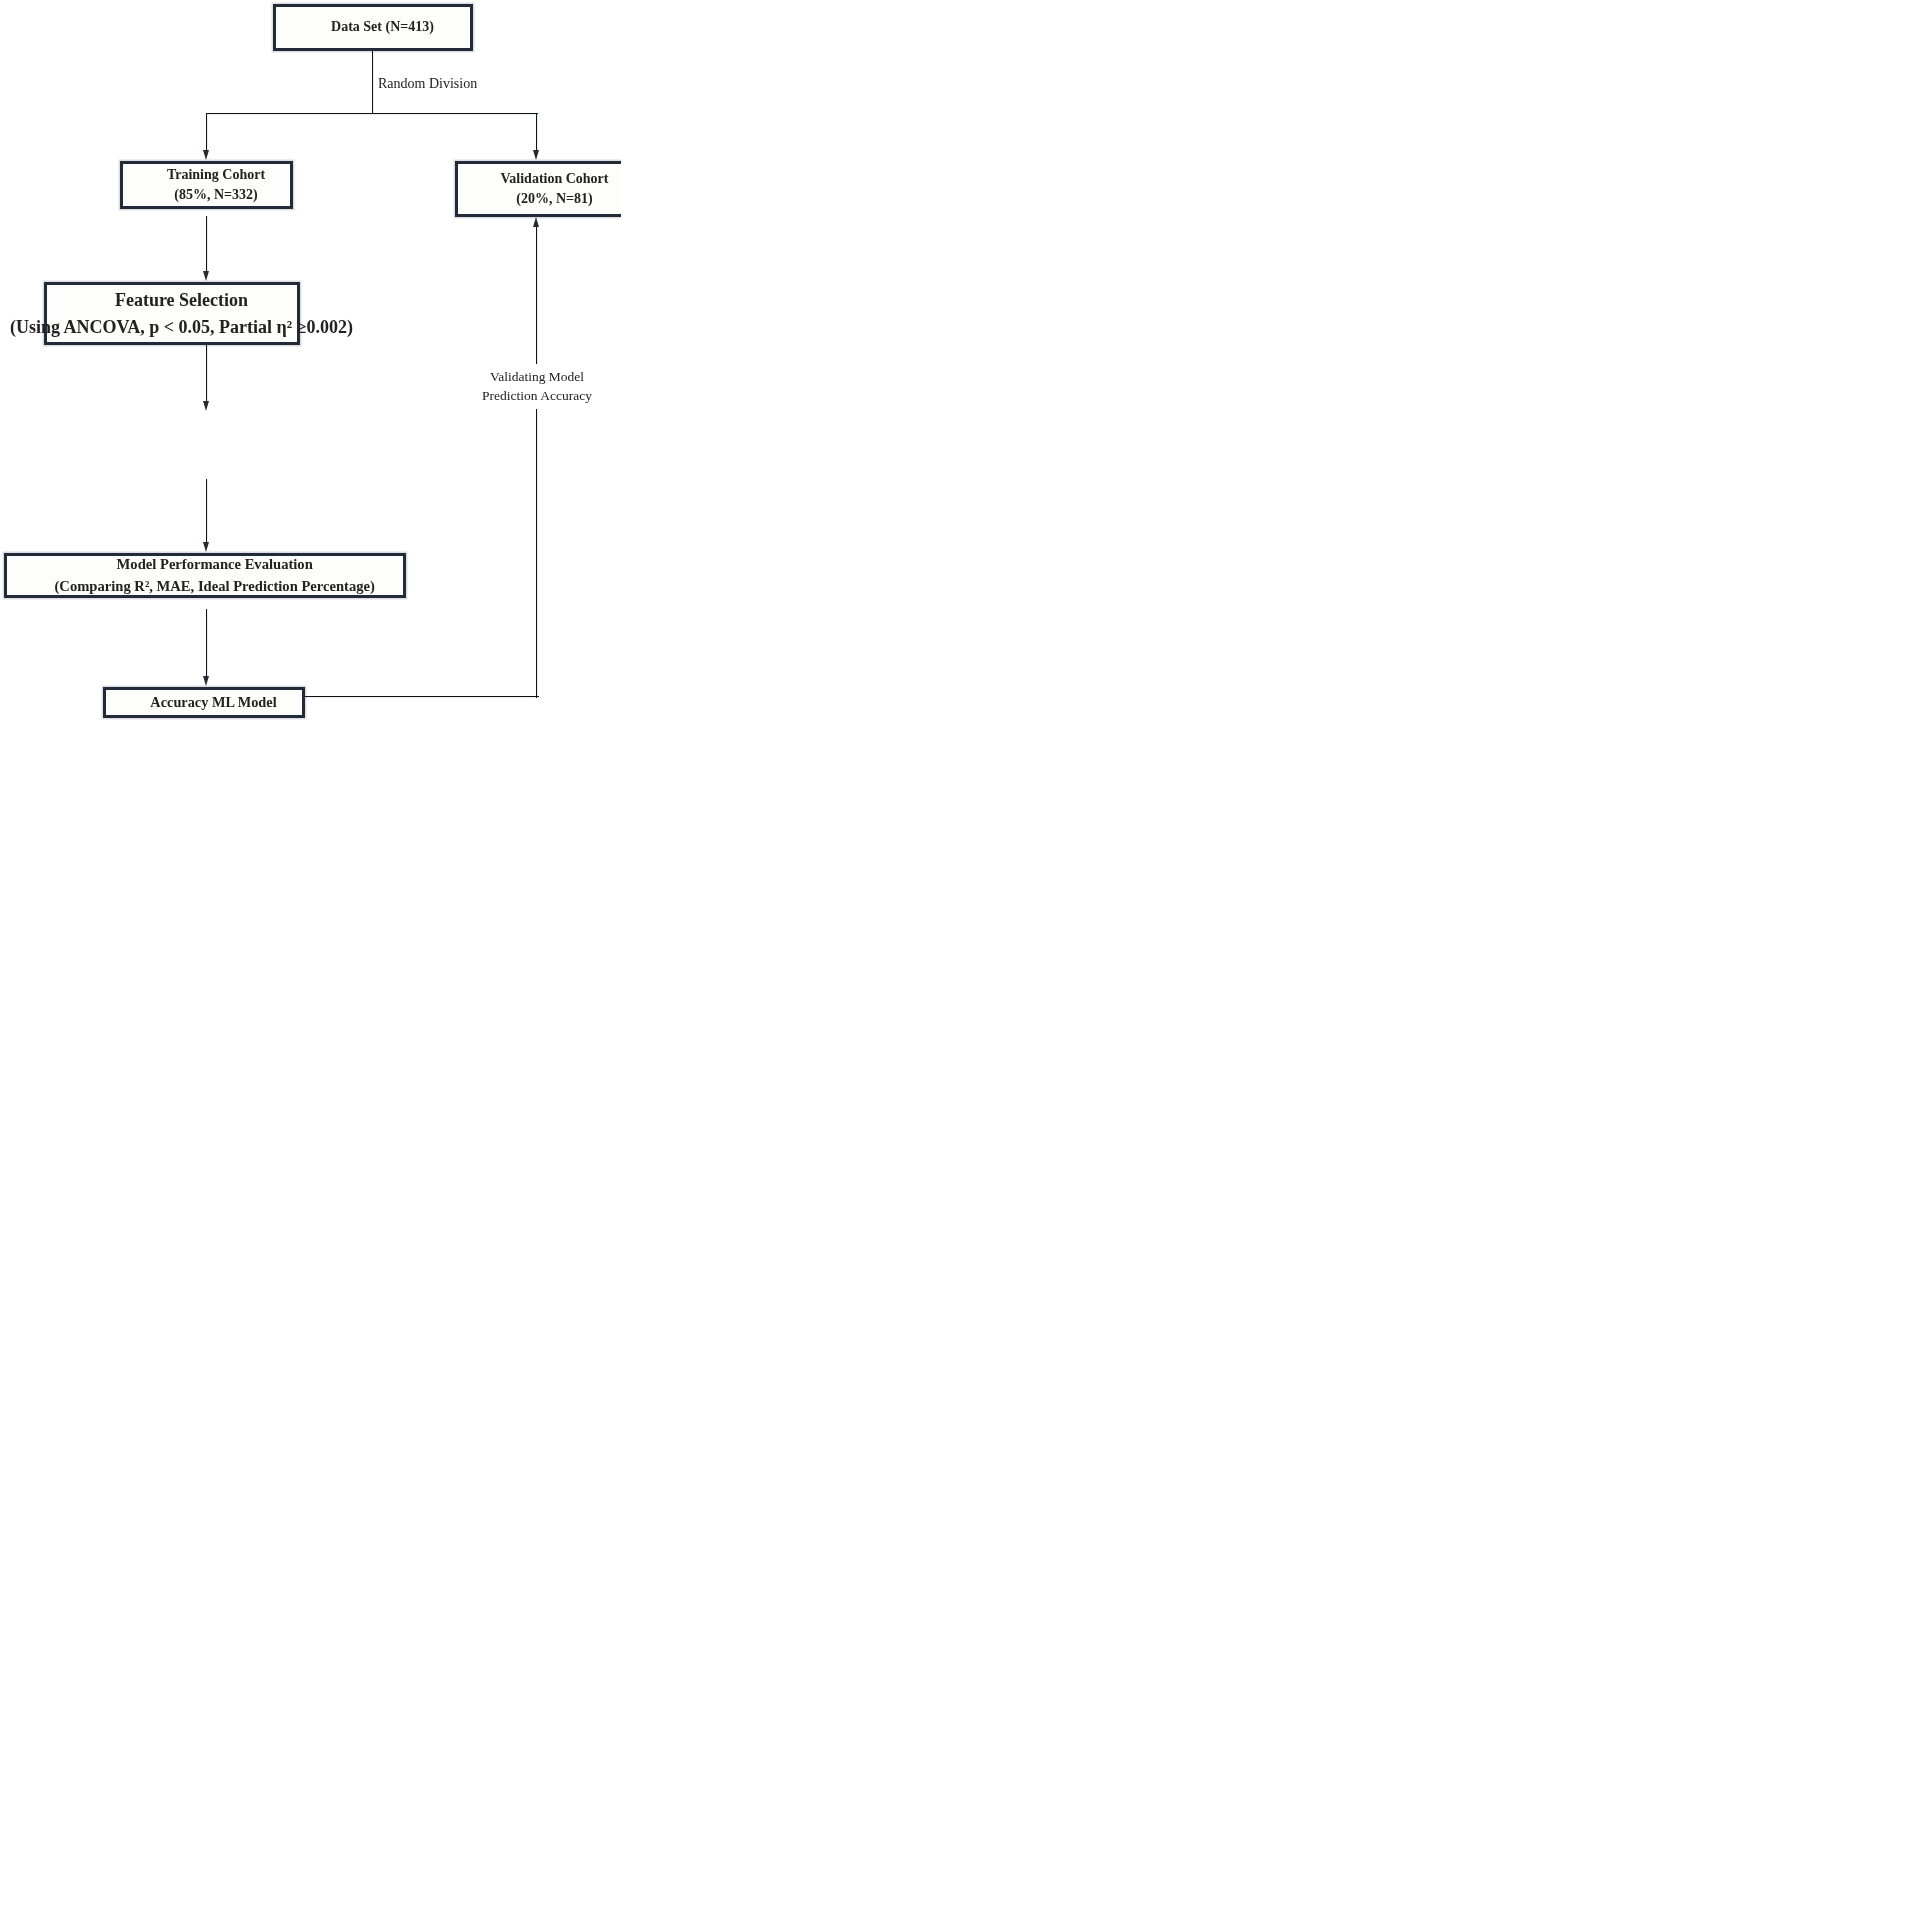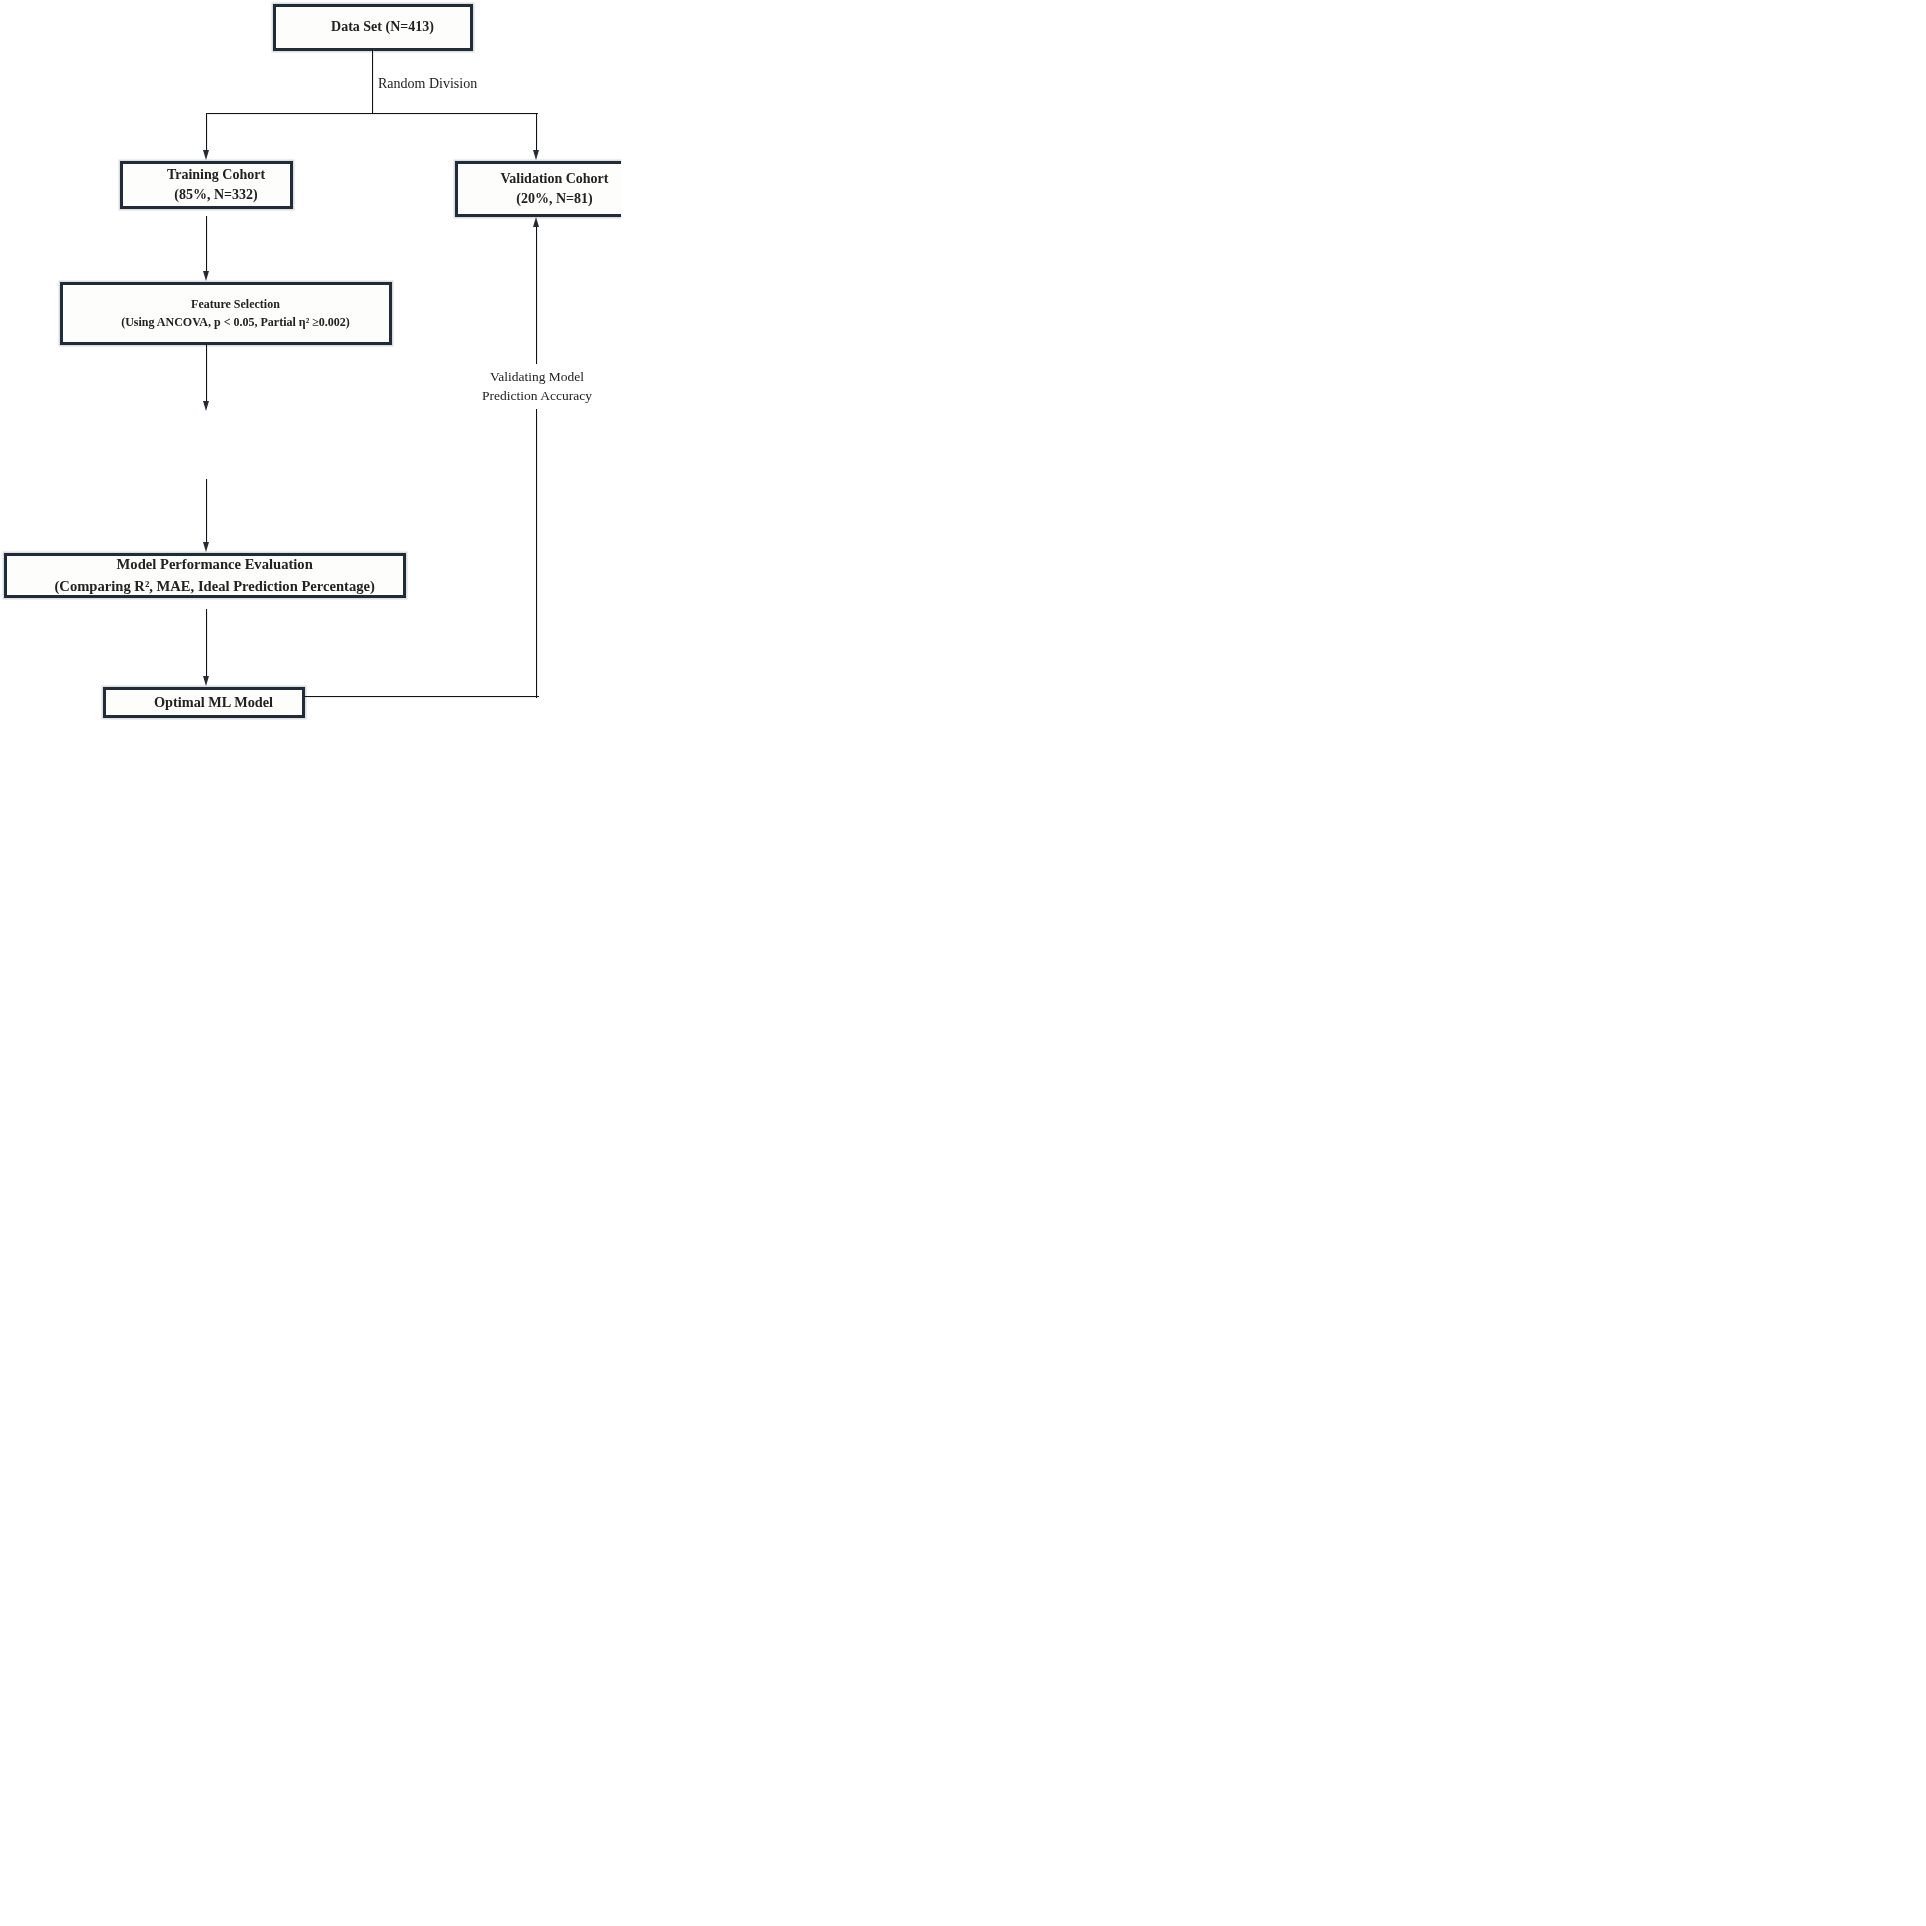--- a/index.html
+++ b/index.html
@@ -59,21 +59,21 @@
     position:absolute;
     color:var(--text,#222222);
     font-weight:normal;
     white-space:nowrap;
   }
 
   
   #n-dataset   {left:273px;  top:3.5px;    width:200px;  height:47px; font-size:14px;}
   #n-training  {left:120px;  top:161px;  width:173px;  height:48px; font-size:14px;}
   #n-validation{left:455px; top:161px;  width:180px;  height:56px; font-size:14px;}
-  #n-feature   {left:60px;  top:282px;  width:332px;  height:63px; font-size:12px;}
+  #n-feature   {left:44px;  top:282px;  width:256px;  height:63px; font-size:18px;}
   #n-mt        {left:17.3px;   top:412px; width:378px;  height:68px; font-size:14.6px;}
   #n-eval      {left:4.2px;   top:553px; width:402px; height:45px; font-size:14.6px;}
   #n-optimal   {left:103px;  top:687px; width:202px;  height:31px;  font-size:14.3px;}
 
   
   #l-dataset      {left:372px;  top:49px;  height:65px;}
   #l-split        {left:206px;  top:113px;  width:332px;}
   #l-to-training  {left:206px;  top:113px;  height:39px;}
   #a-training     {left:203px;  top:150px;}
   #l-to-validation{left:536px; top:113px;  height:39px;}
@@ -122,21 +122,21 @@
     <span class="nline">(Using ANCOVA, p &lt; 0.05, Partial η² ≥0.002)</span>
   </div>
 
 
   <div class="node" id="n-eval">
     <span class="nline">Model Performance Evaluation</span>
     <span class="nline">(Comparing R², MAE, Ideal Prediction Percentage)</span>
   </div>
 
   <div class="node" id="n-optimal">
-    <span class="nline">Optimal ML Model</span>
+    <span class="nline">Accuracy ML Model</span>
   </div>
 
   <div class="vline" id="l-dataset"></div>
   <div class="hline" id="l-split"></div>
   <div class="vline" id="l-to-training"></div>
   <div class="vline" id="l-to-validation"></div>
   <div class="vline" id="l-train-feat"></div>
   <div class="vline" id="l-feat-mt"></div>
   <div class="vline" id="l-mt-eval"></div>
   <div class="vline" id="l-eval-opt"></div>

